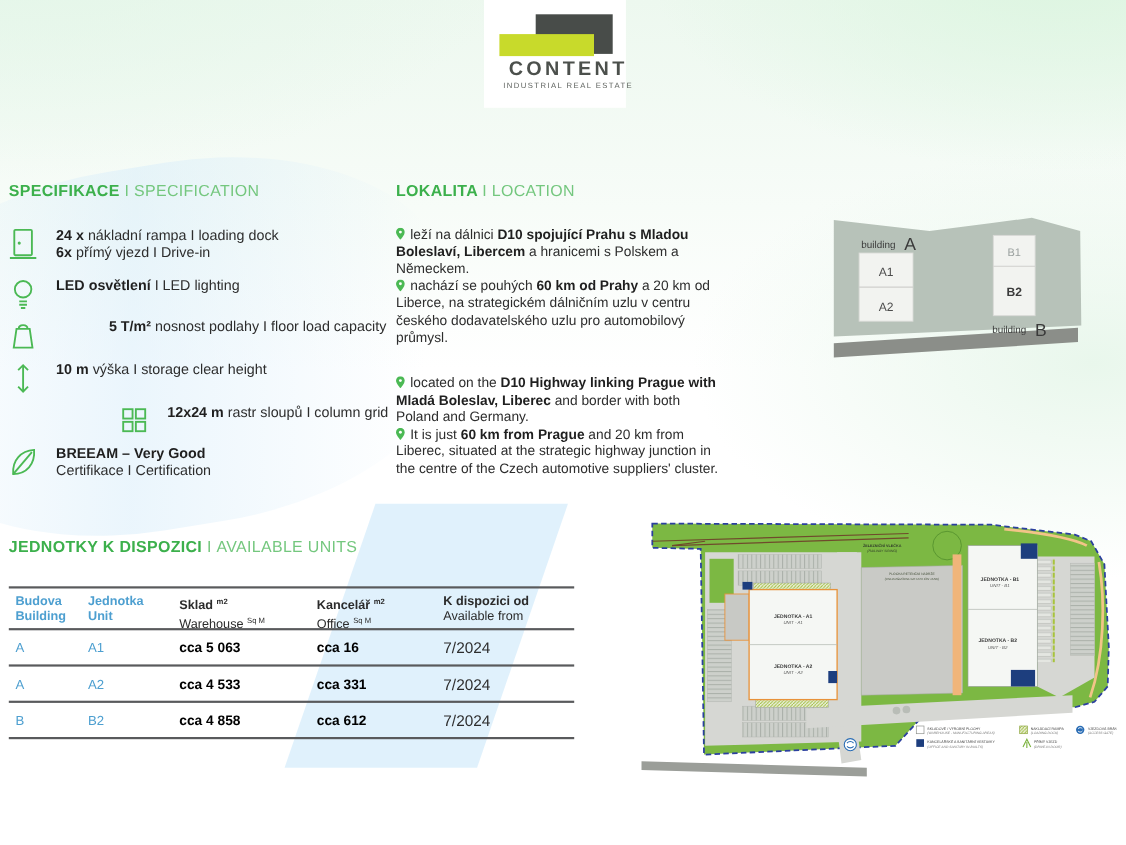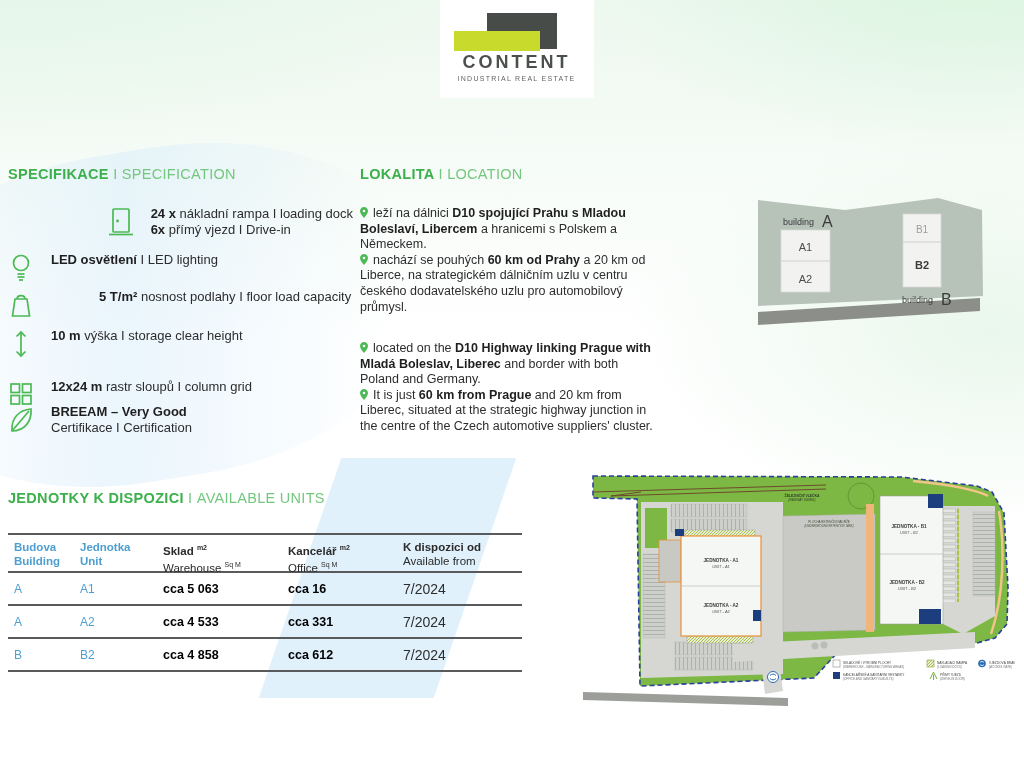--- a/index.html
+++ b/index.html
@@ -13,21 +13,21 @@
       radial-gradient(700px 340px at 2% -60px, #e3f6e8 0%, rgba(227,246,232,0) 65%),
       radial-gradient(520px 280px at 97% 330px, #e9f7ec 0%, rgba(233,247,236,0) 70%),
       linear-gradient(180deg, #edf8ef 0%, rgba(255,255,255,0) 60%);}
   .blue-wash1{position:absolute;left:-120px;top:150px;width:540px;height:330px;border-radius:45%;
     transform:rotate(-9deg);pointer-events:none;
     background:linear-gradient(100deg, rgba(214,236,250,0) 8%, rgba(214,236,250,.5) 45%, rgba(214,236,250,0) 90%);}
   .blue-wash2{position:absolute;left:300px;top:458px;width:175px;height:240px;background:rgba(203,231,250,.6);
     transform:skewX(-19deg);pointer-events:none;}
 
   
-  .logo-box{position:absolute;left:440px;top:0;width:154px;height:98px;background:#fff;}
+  .logo-box{position:absolute;left:440px;top:0;width:129px;height:98px;background:#fff;}
   .logo-dark{position:absolute;left:47px;top:13px;width:70px;height:36px;background:#484c49;}
   .logo-green{position:absolute;left:14px;top:31px;width:86px;height:20px;background:#c8da2b;}
   .logo-name{position:absolute;left:0;top:52px;width:153px;text-align:center;font-size:18px;font-weight:bold;
     letter-spacing:3px;color:#4c504c;}
   .logo-tag{position:absolute;left:0;top:75px;width:153px;text-align:center;font-size:7px;
     letter-spacing:1.3px;color:#606460;}
 
   
   .sec-title{position:absolute;font-size:14.5px;font-weight:bold;color:#3cb04c;letter-spacing:.3px;white-space:nowrap;}
   .sec-title .sep,.sec-title .en{color:#74c77e;font-weight:normal;}
@@ -80,21 +80,21 @@
     <div class="logo-name">CONTENT</div>
     <div class="logo-tag">INDUSTRIAL REAL ESTATE</div>
   </div>
 
   <div class="sec-title" style="top:166px;left:8px;">
     <span>SPECIFIKACE</span>
     <span class="sep">I</span>
     <span class="en">SPECIFICATION</span>
   </div>
 
-  <div class="spec-item" style="top:206px;justify-content:flex-end;">
+  <div class="spec-item" style="top:206px;">
     <span class="spec-icon">
       <svg width="26" height="30" viewBox="0 0 26 30">
           <g fill="none" stroke="#4bb954" stroke-width="1.7">
         <rect x="5" y="2" width="16" height="23" rx="1"></rect>
             <line x1="1" y1="27.5" x2="25" y2="27.5"></line>
           </g>
         <circle cx="9.5" cy="14" r="1.4" fill="#4bb954"></circle>
         </svg>
     </span>
     <div class="spec-text">
@@ -141,21 +141,21 @@
         <polyline points="8.5,7.5 13,3 17.5,7.5"></polyline>
             <polyline points="8.5,22.5 13,27 17.5,22.5"></polyline>
           </g>
         </svg>
     </span>
     <div class="spec-text">
       <div><b>10 m</b><span> výška I storage clear height</span></div>
     </div>
   </div>
 
-  <div class="spec-item" style="top:379px;">
+  <div class="spec-item" style="top:367px;justify-content:flex-end;">
     <span class="spec-icon">
       <svg width="26" height="30" viewBox="0 0 26 30">
           <g fill="none" stroke="#4bb954" stroke-width="1.7">
         <rect x="3" y="4" width="8.5" height="8.5"></rect>
             <rect x="14.5" y="4" width="8.5" height="8.5"></rect>
         <rect x="3" y="15.5" width="8.5" height="8.5"></rect>
             <rect x="14.5" y="15.5" width="8.5" height="8.5"></rect>
           </g>
         </svg>
     </span>

